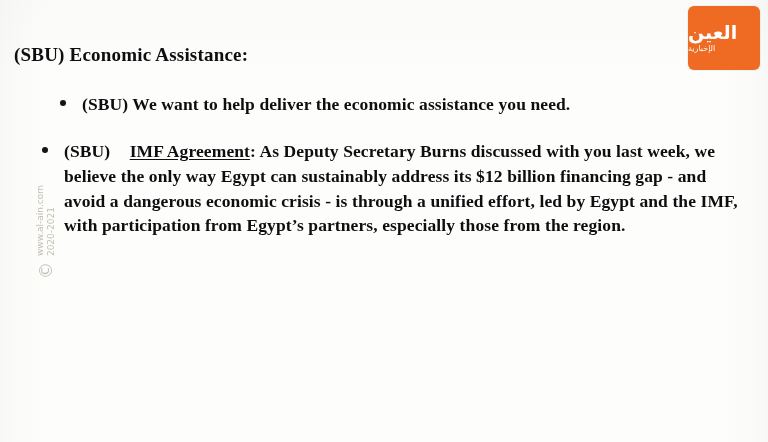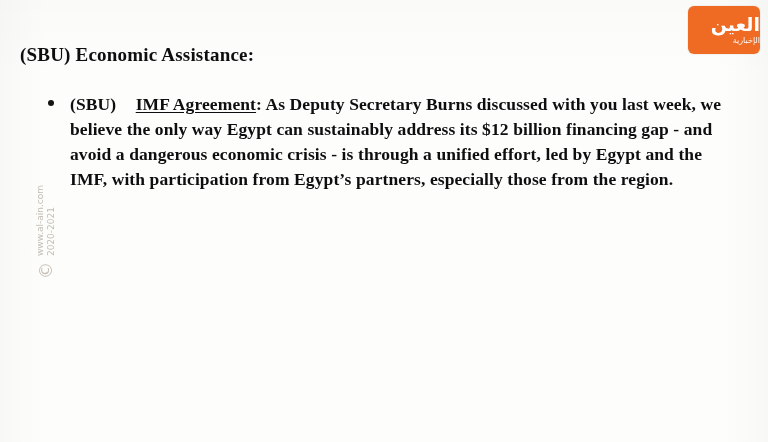--- a/index.html
+++ b/index.html
@@ -31,45 +31,44 @@
       linear-gradient(90deg, rgba(0,0,0,0.02) 0%, rgba(0,0,0,0) 6%, rgba(0,0,0,0) 94%, rgba(0,0,0,0.018) 100%);
     pointer-events: none;
   }
 
   
   #logo {
     position: absolute;
     top: 6px;
     right: 8px;
     width: 72px;
-    height: 48px;
+    height: 64px;
     border-radius: 6px;
     background: #ef6b24;
     display: flex;
     flex-direction: column;
-    align-items: flex-end;
+    align-items: flex-start;
     justify-content: center;
     line-height: 1;
     box-shadow: 0 0 0 1px rgba(0,0,0,0.04);
   }
   #logo .logo-main {
     color: #ffffff;
     font-family: "DejaVu Sans", sans-serif;
     font-size: 19px;
     font-weight: bold;
     letter-spacing: 0px;
     margin-bottom: 3px;
   }
   #logo .logo-sub {
     color: #ffffff;
     font-family: "DejaVu Sans", sans-serif;
     font-size: 8px;
     letter-spacing: 0.5px;
     opacity: 0.95;
-    margin-left: 33px;
   }
 
   
   #watermark {
     position: absolute;
     left: 46px;
     top: 232px;
     transform: translate(-50%, -50%) rotate(-90deg);
     transform-origin: center center;
     display: flex;
@@ -92,21 +91,21 @@
     line-height: 1;
     color: #bdb6ac;
   }
 
   
   #doc-body {
     position: absolute;
     left: 0;
     top: 0;
     width: 768px;
-    padding: 44px 30px 0 20px;
+    padding: 44px 30px 0 14px;
     box-sizing: border-box;
     color: #0e0e10;
   }
 
   .doc-heading {
     font-family: "Liberation Serif", serif;
     font-weight: bold;
     font-size: 19px;
     letter-spacing: 0.2px;
     margin: 0 0 26px 0;
@@ -173,20 +172,24 @@
 
   <div id="logo">
     <span class="logo-main">العين</span>
     <span class="logo-sub">الإخبارية</span>
   </div>
 
   <div id="doc-body">
     <p class="doc-heading">(SBU) Economic Assistance:</p>
 
     <ul class="bullet-list">
+      <li class="bullet-item level-1">
+        <span class="bullet-dot"></span>
+        <span class="bullet-text"><span>(SBU) </span><span>We want to help deliver the economic assistance you need.</span></span>
+      </li>
 
       <li class="bullet-item level-0">
         <span class="bullet-dot"></span>
         <span class="bullet-text"><span>(SBU) </span><span class="underline-term">IMF Agreement</span><span>:  As Deputy Secretary Burns discussed with you last week, we believe the only way Egypt can sustainably address its $12 billion financing gap - and avoid a dangerous economic crisis - is through a unified effort, led by Egypt and the IMF, with participation from Egypt’s partners, especially those from the region.</span></span>
       </li>
 
     </ul>
   </div>
 
 </div>

